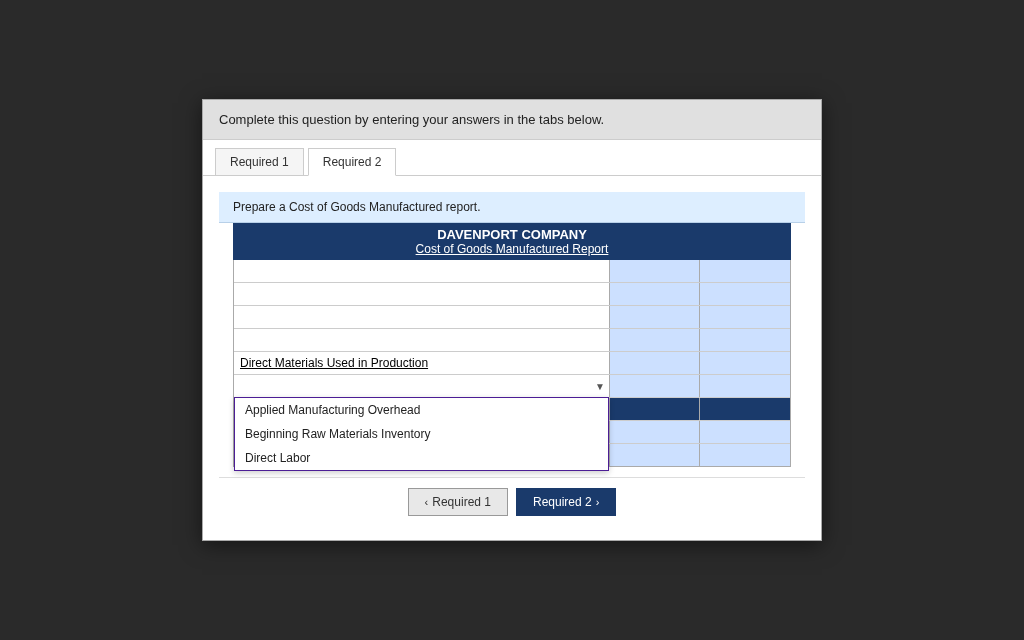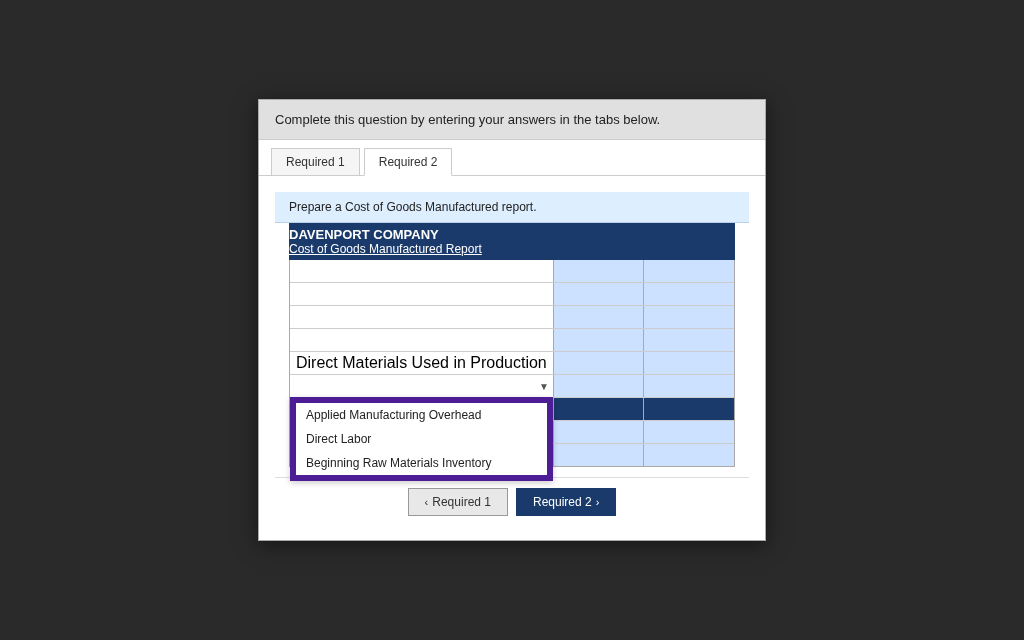--- a/index.html
+++ b/index.html
@@ -7,21 +7,21 @@
       background: #2a2a2a;
       display: flex;
       justify-content: center;
       align-items: center;
       min-height: 640px;
       font-family: Arial, sans-serif;
       font-size: 13px;
     }
     .modal {
       background: #fff;
-      width: 508px;
+      width: 620px;
       border: 1px solid #aaa;
       box-shadow: 0 4px 20px rgba(0,0,0,0.5);
     }
     .instruction-bar {
       background: #e0e0e0;
       padding: 12px 16px;
       font-size: 13px;
       color: #222;
       border-bottom: 1px solid #ccc;
     }
@@ -58,21 +58,21 @@
       border-bottom: 1px solid #b8d0e8;
     }
     .report-container {
       padding: 0 14px 10px 14px;
       background: #fff;
       position: relative;
     }
     .report-header {
       background: #1a3a6b;
       color: #fff;
-      text-align: left;
+      text-align: center;
       padding: 4px 0;
     }
     .report-header .company-name {
       font-weight: bold;
       font-size: 13px;
     }
     .report-header .report-title,
     .report-header .report-period {
       font-size: 12px;
       text-decoration: underline;
@@ -146,21 +146,21 @@
       font-size: 10px;
       color: #555;
       pointer-events: none;
     }
     .dropdown-open-list {
       position: absolute;
       top: 100%;
       left: 0;
       right: 0;
       background: #fff;
-      border: 6px solid #4c1d95;
+      border: 1px solid #4c1d95;
       z-index: 100;
       box-shadow: 0 2px 6px rgba(0,0,0,0.2);
     }
     .dropdown-open-list .dd-item {
       padding: 5px 10px;
       font-size: 12px;
       cursor: pointer;
       color: #222;
     }
     .dark-row {
@@ -278,43 +278,43 @@
           </div>
           <div class="row-value blue-bg">
             <input class="empty-input" type="text" value="" style="">
           </div>
           <div class="row-value blue-bg">
             <input class="empty-input" type="text" value="" style="">
           </div>
         </div>
 
         <div class="report-row">
-          <div class="row-label" style="font-size:16px;padding:2px 6px;">Direct Materials Used in Production</div>
+          <div class="row-label" style="font-size:12px;padding:2px 6px;text-decoration:underline;">Direct Materials Used in Production</div>
           <div class="row-value blue-bg">
             <input class="empty-input" type="text" value="" style="">
           </div>
           <div class="row-value blue-bg">
             <input class="empty-input" type="text" value="" style="">
           </div>
         </div>
 
         <div class="report-row dropdown-row" style="position:relative;">
           <div class="dropdown-cell">
             <select>
               <option value=""></option>
               <option value="applied">Applied Manufacturing Overhead</option>
               <option value="beginning">Beginning Raw Materials Inventory</option>
               <option value="direct">Direct Labor</option>
             </select>
             <span class="dropdown-arrow">▼</span>
             
             <div class="dropdown-open-list">
               <div class="dd-item">Applied Manufacturing Overhead</div>
+              <div class="dd-item">Beginning Raw Materials Inventory</div>
               <div class="dd-item">Direct Labor</div>
-              <div class="dd-item">Beginning Raw Materials Inventory</div>
             </div>
           </div>
           <div class="row-value blue-bg">
             <input class="empty-input" type="text" value="" style="">
           </div>
           <div class="row-value blue-bg">
             <input class="empty-input" type="text" value="" style="">
           </div>
         </div>
 

